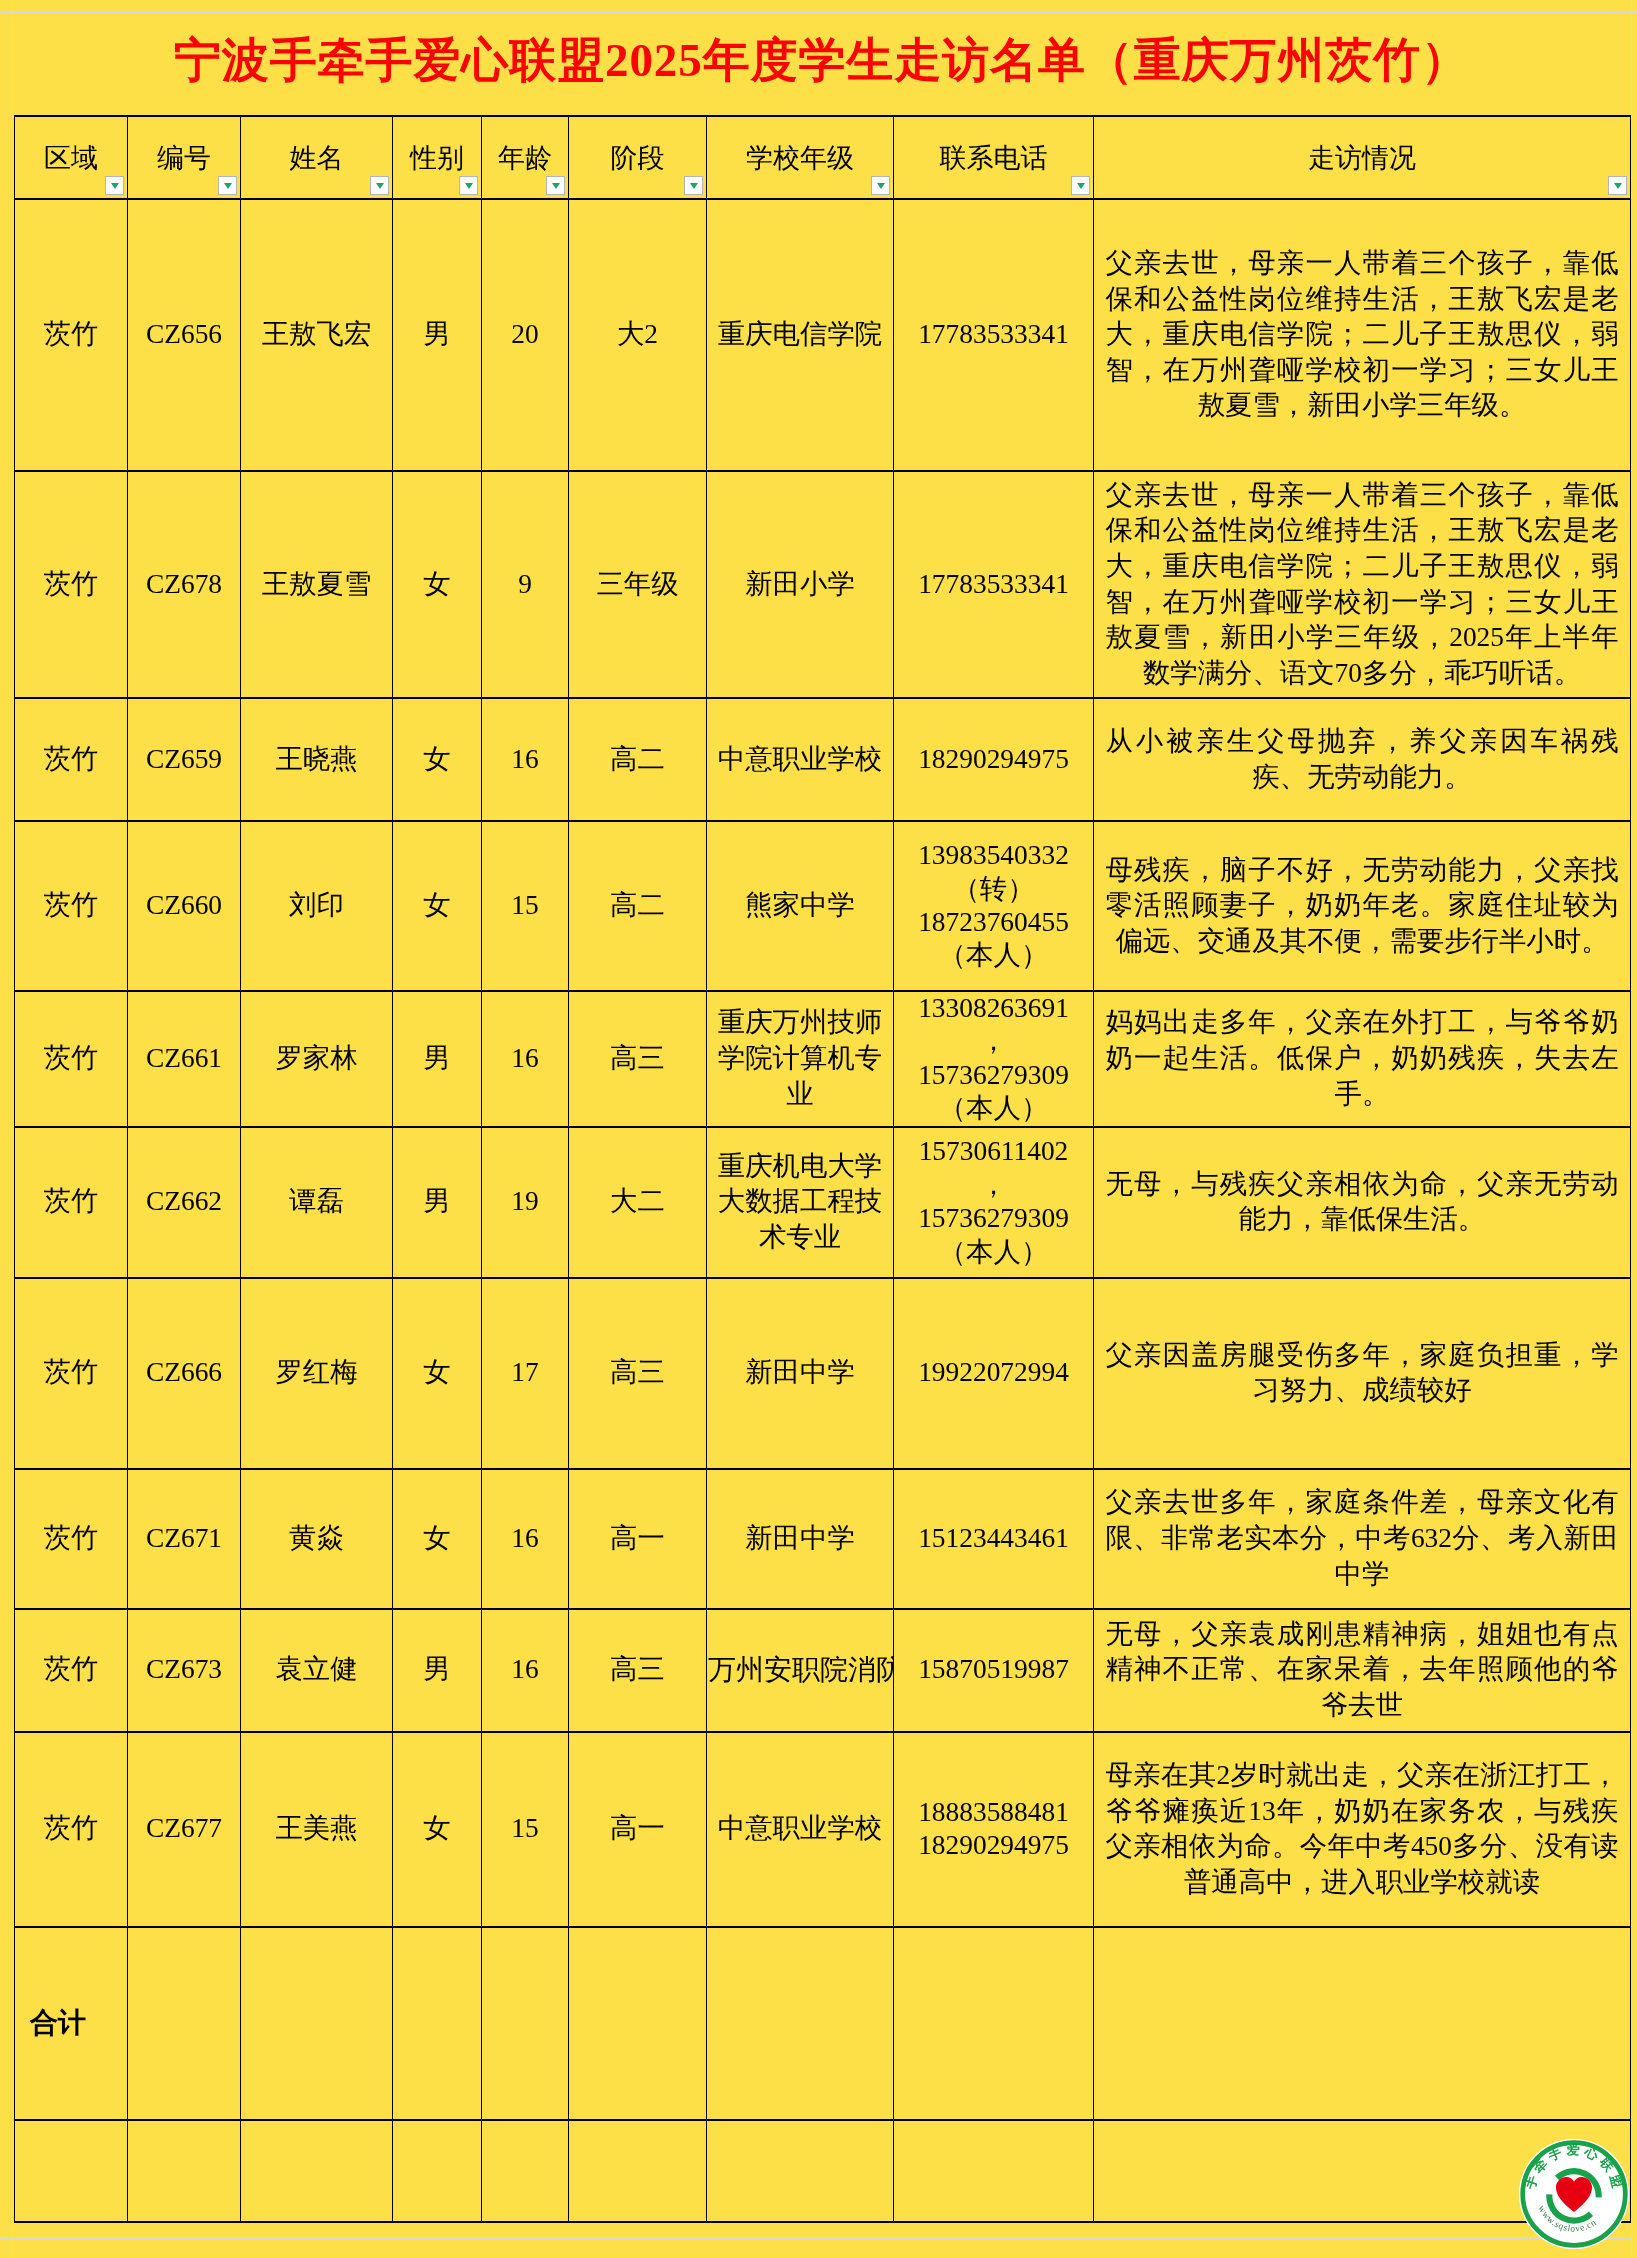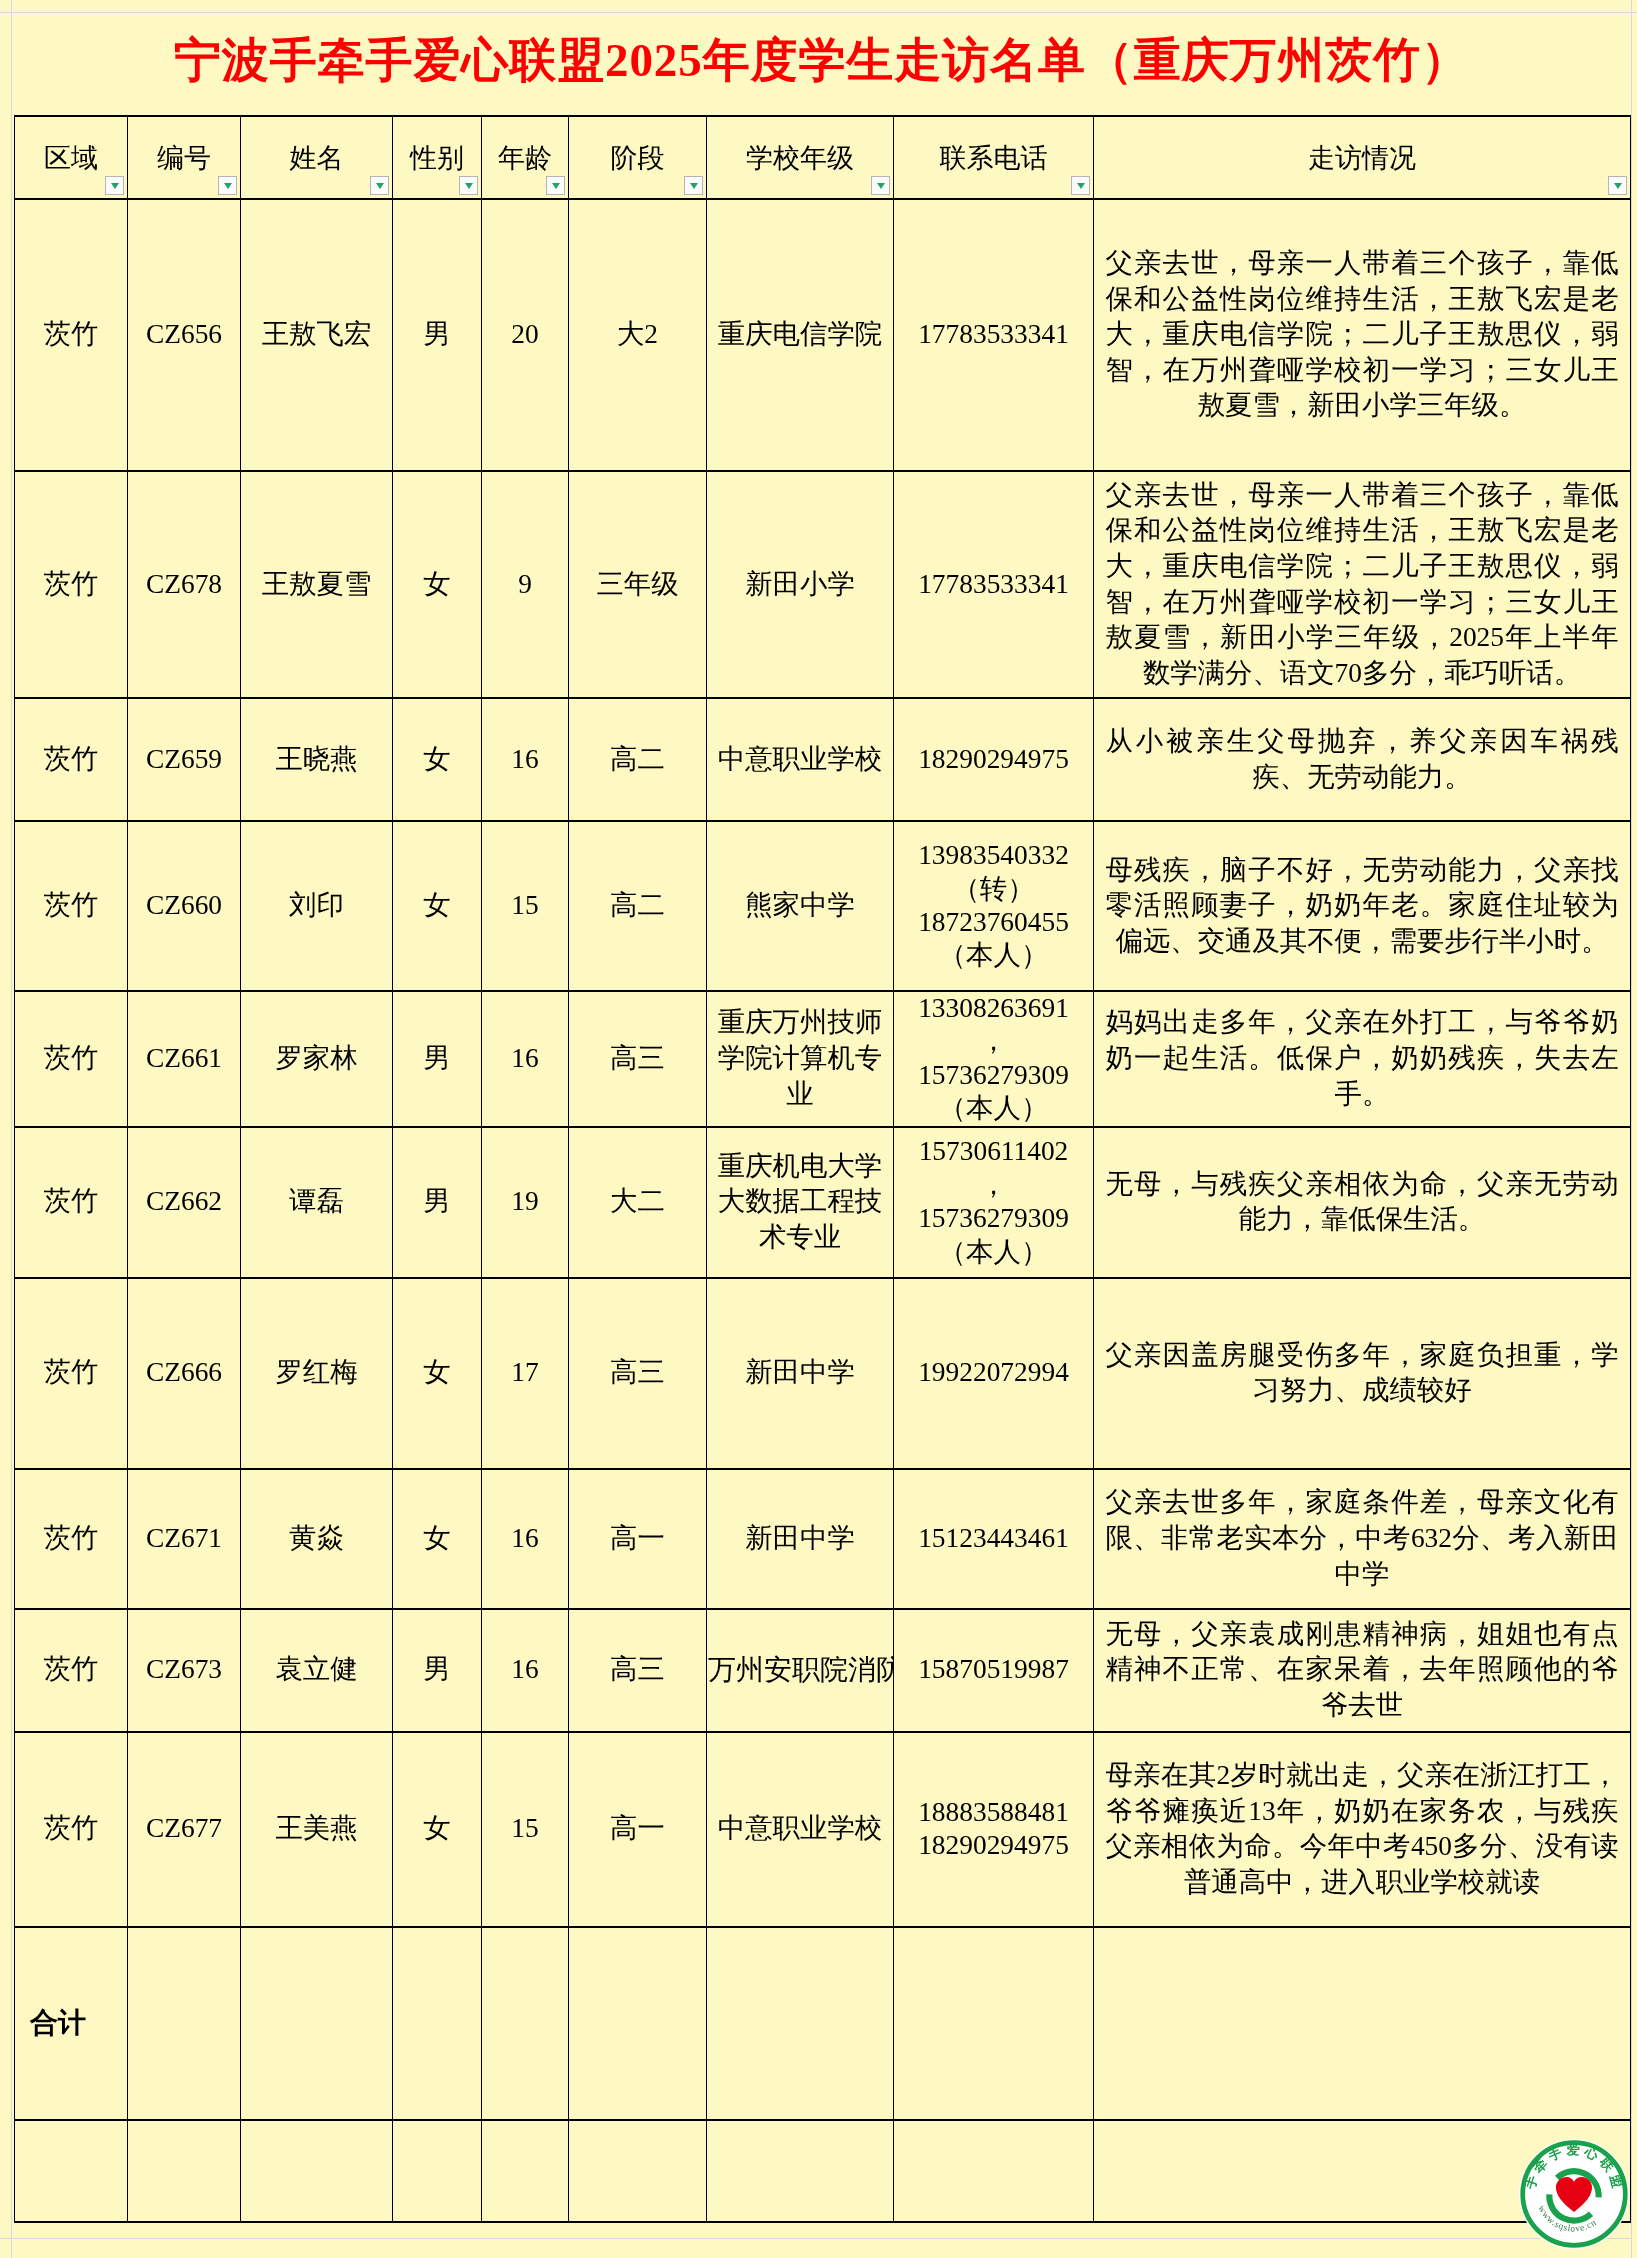--- a/index.html
+++ b/index.html
@@ -1,16 +1,16 @@
 <!DOCTYPE html>
 <html style="font-size:15px"><head>
 <meta charset="utf-8">
 <style>
   html,body{margin:0;padding:0;background:#fff;}
-  .page{position:relative;width:1637px;height:2258px;overflow:hidden;background:#fef9c3;
+  .page{position:relative;width:1637px;height:2258px;overflow:hidden;background:#fde047;
         font-family:"Liberation Serif","DejaVu Serif",serif;color:#000;}
   .gl{position:absolute;background:#d9d9d9;}
   .title{position:absolute;left:14px;top:13.2px;width:1615px;height:95px;
          display:flex;align-items:center;justify-content:center;
          font-size:47px;font-weight:700;color:#f00;letter-spacing:0.9px;white-space:nowrap;}
   table.sheet{position:absolute;left:14px;top:115px;width:1615px;
               border-collapse:collapse;table-layout:fixed;}
   th,td{border-left:1.9px solid #000;border-right:1.9px solid #000;
         border-top:2.8px solid #000;border-bottom:2.8px solid #000;overflow:hidden;}
   th{font-size:27px;font-weight:400;text-align:center;vertical-align:middle;position:relative;}

